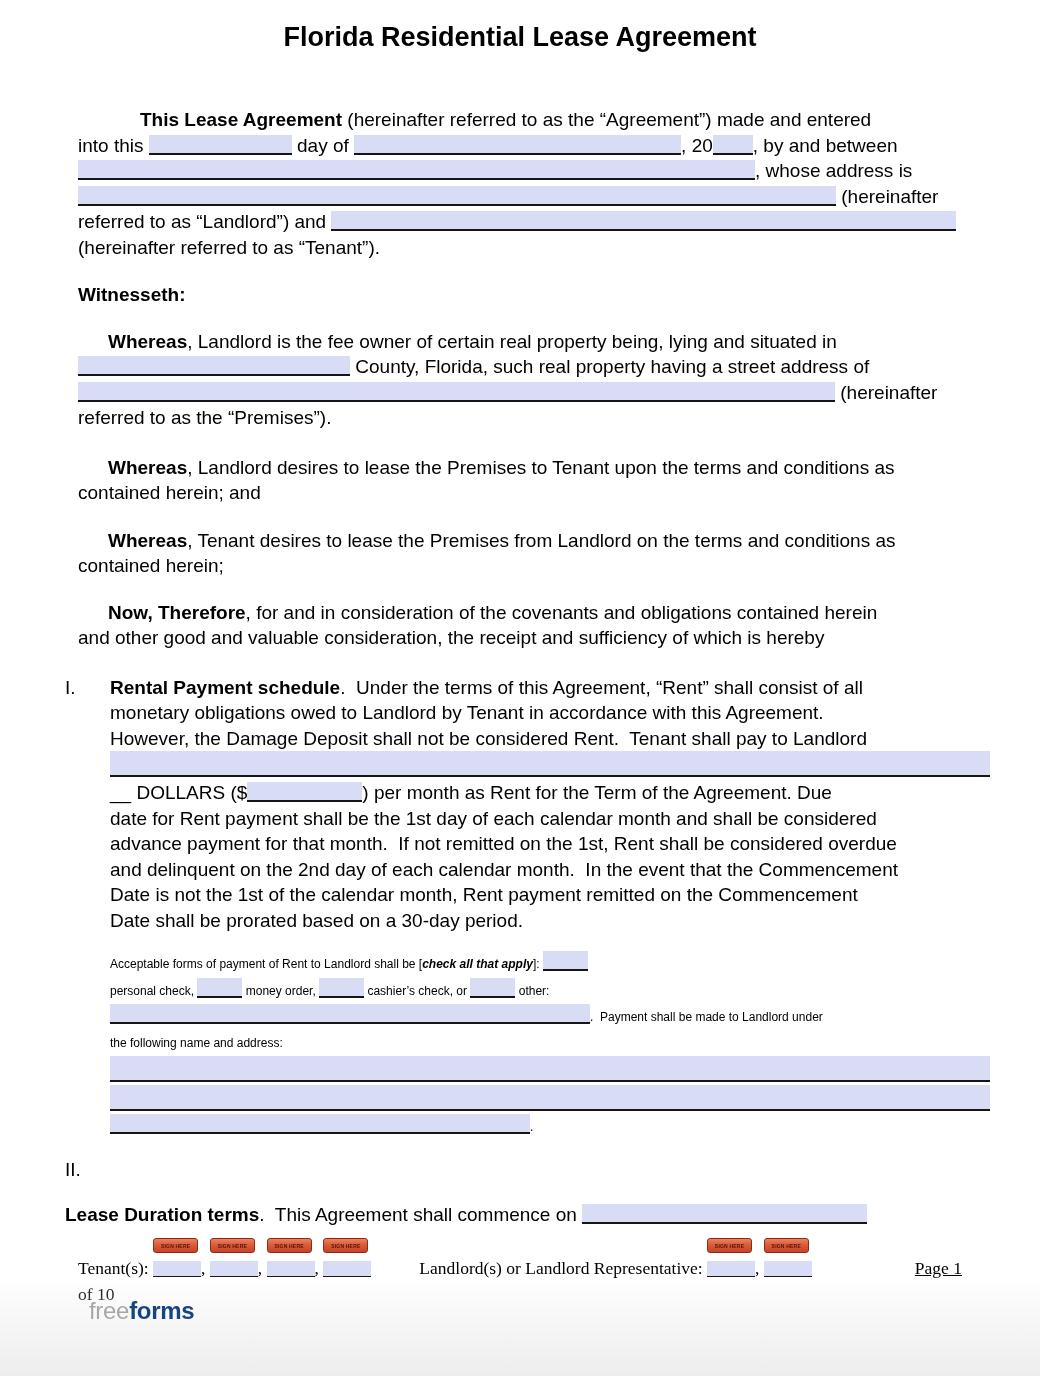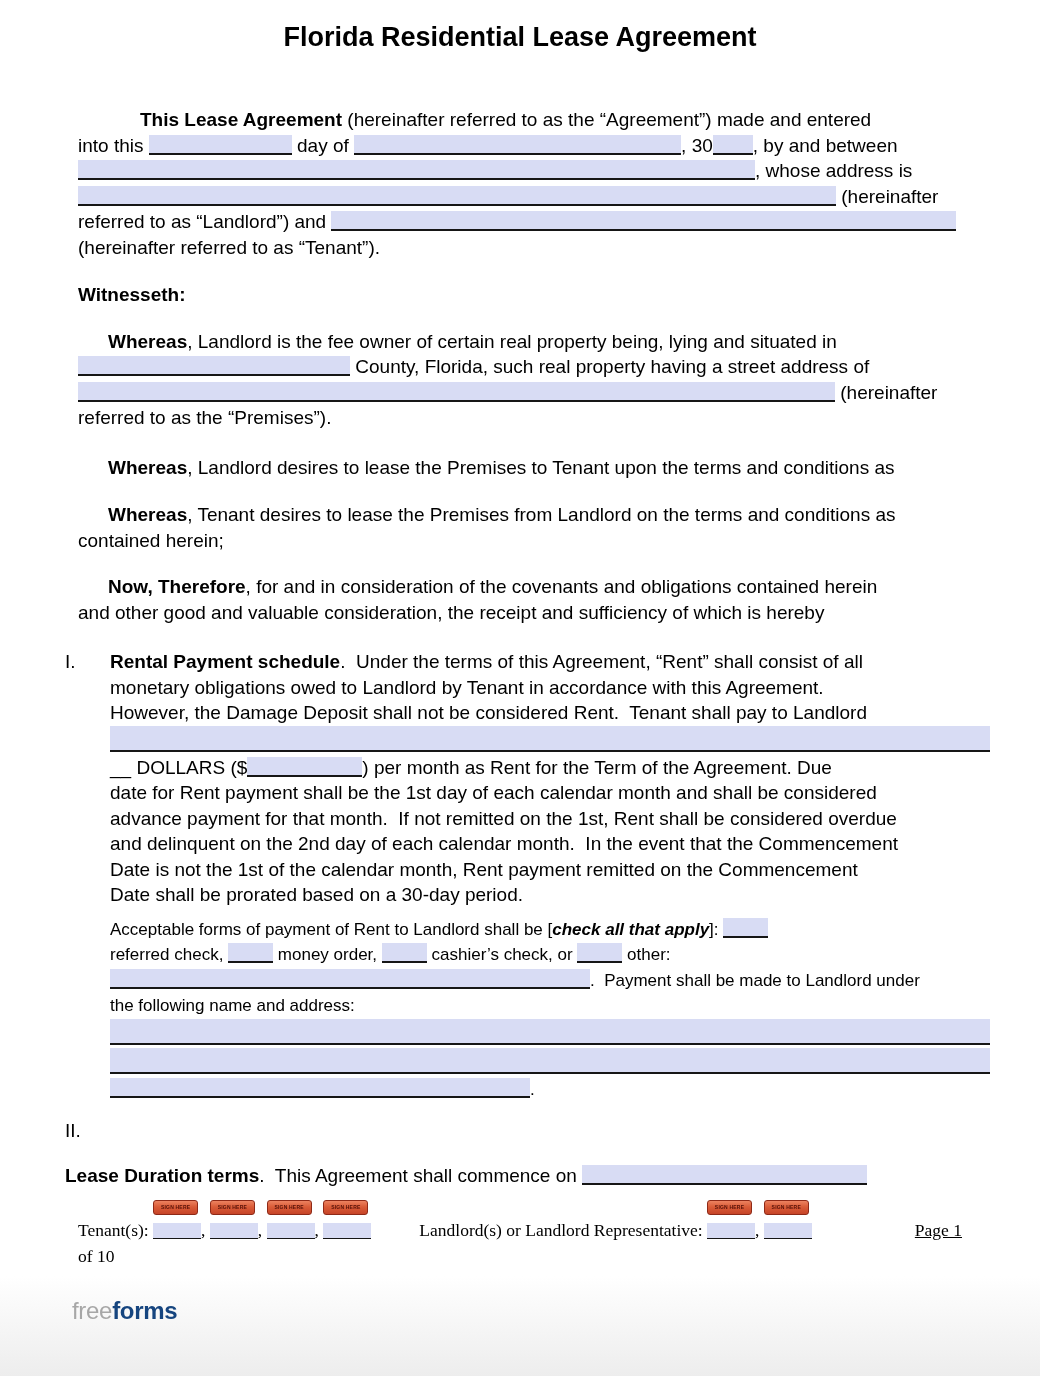--- a/index.html
+++ b/index.html
@@ -44,21 +44,21 @@
   
   .p-intro{margin-top:54px;}
   .p-witness{margin-top:22px;}
   .p-w1{margin-top:21px;}
   .p-w2{margin-top:24px;}
   .p-w3{margin-top:22px;}
   .p-nt{margin-top:21px;}
   .sec{display:flex;margin-left:65px;width:925px;font-size:19px;line-height:25.5px;}
   .sec1{margin-top:24px;}
   .sec2{margin-top:16px;flex-direction:column;}
-  .p-pay{margin-top:9px;margin-left:110px;width:880px;font-size:17px;line-height:25.5px;}
+  .p-pay{margin-top:18px;margin-left:110px;width:880px;font-size:12px;line-height:25.5px;}
   .sec-num{flex:0 0 45px;}
   .sec-body{flex:1 1 auto;}
   .ind62{padding-left:62px;}
   .ind30{padding-left:30px;}
   
   .footer{
     margin-left:78px;
     width:884px;
     margin-top:30px;
     font-family:"Liberation Serif", serif;
@@ -86,57 +86,58 @@
   .signtab-t{
     font-family:"Liberation Sans", sans-serif;
     font-size:5px;font-weight:bold;color:#551008;
     white-space:nowrap;letter-spacing:0.2px;
   }
   .gap-landlord{display:inline-block;width:48px;}
   .pagenum{margin-left:auto;text-decoration:underline;}
   .f2{margin-top:4px;}
   
   .logo{
-    position:absolute;left:72px;top:1297px;
+    position:absolute;left:89px;top:1297px;
     font-size:24px;font-weight:bold;
     font-family:"Liberation Sans", sans-serif;
     letter-spacing:-0.3px;
   }
   .logo .lg-gray{color:#a7a7a7;font-weight:normal;}
   .logo .lg-blue{color:#16457f;}
 </style>
 </head>
 <body>
 
 <div class="gradient-band"></div>
 
 <div class="title">Florida Residential Lease Agreement</div>
 
 <div class="content">
 
   <div class="p-intro">
     <div class="ln ind62"><span class="b">This Lease Agreement</span><span> (hereinafter referred to as the “Agreement”) made and entered</span></div>
-    <div class="ln"><span>into this </span><span class="blank" style="width:143px"></span><span> day of </span><span class="blank" style="width:327px"></span><span>, 30</span><span class="blank" style="width:40px"></span><span>, by and between</span></div>
+    <div class="ln"><span>into this </span><span class="blank" style="width:143px"></span><span> day of </span><span class="blank" style="width:327px"></span><span>, 20</span><span class="blank" style="width:40px"></span><span>, by and between</span></div>
     <div class="ln"><span class="blank" style="width:677px"></span><span>, whose address is</span></div>
     <div class="ln"><span class="blank" style="width:758px"></span><span> (hereinafter</span></div>
     <div class="ln"><span>referred to as “Landlord”) and </span><span class="blank" style="width:625px"></span></div>
     <div class="ln"><span>(hereinafter referred to as “Tenant”).</span></div>
   </div>
 
   <div class="p-witness ln"><span class="b">Witnesseth:</span></div>
 
   <div class="p-w1">
     <div class="ln ind30"><span class="b">Whereas</span><span>, Landlord is the fee owner of certain real property being, lying and situated in</span></div>
     <div class="ln"><span class="blank" style="width:272px"></span><span> County, Florida, such real property having a street address of</span></div>
     <div class="ln"><span class="blank" style="width:757px"></span><span> (hereinafter</span></div>
     <div class="ln"><span>referred to as the “Premises”).</span></div>
   </div>
 
   <div class="p-w2">
     <div class="ln ind30"><span class="b">Whereas</span><span>, Landlord desires to lease the Premises to Tenant upon the terms and conditions as</span></div>
+    <div class="ln"><span>contained herein; and</span></div>
   </div>
 
   <div class="p-w3">
     <div class="ln ind30"><span class="b">Whereas</span><span>, Tenant desires to lease the Premises from Landlord on the terms and conditions as</span></div>
     <div class="ln"><span>contained herein;</span></div>
   </div>
 
   <div class="p-nt">
     <div class="ln ind30"><span class="b">Now, Therefore</span><span>, for and in consideration of the covenants and obligations contained herein</span></div>
     <div class="ln"><span>and other good and valuable consideration, the receipt and sufficiency of which is hereby</span></div>
@@ -155,21 +156,21 @@
     <div class="ln"><span>date for Rent payment shall be the 1st day of each calendar month and shall be considered</span></div>
     <div class="ln"><span>advance payment for that month.  If not remitted on the 1st, Rent shall be considered overdue</span></div>
     <div class="ln"><span>and delinquent on the 2nd day of each calendar month.  In the event that the Commencement</span></div>
     <div class="ln"><span>Date is not the 1st of the calendar month, Rent payment remitted on the Commencement</span></div>
     <div class="ln"><span>Date shall be prorated based on a 30-day period.</span></div>
   </div>
 </div>
 
 <div class="p-pay">
   <div class="ln"><span>Acceptable forms of payment of Rent to Landlord shall be [</span><span class="bi">check all that apply</span><span>]: </span><span class="blank" style="width:45px"></span></div>
-  <div class="ln"><span>referred check, </span><span class="blank" style="width:45px"></span><span> money order, </span><span class="blank" style="width:45px"></span><span> cashier’s check, or </span><span class="blank" style="width:45px"></span><span> other:</span></div>
+  <div class="ln"><span>personal check, </span><span class="blank" style="width:45px"></span><span> money order, </span><span class="blank" style="width:45px"></span><span> cashier’s check, or </span><span class="blank" style="width:45px"></span><span> other:</span></div>
   <div class="ln"><span class="blank" style="width:480px"></span><span>.  Payment shall be made to Landlord under</span></div>
   <div class="ln"><span>the following name and address:</span></div>
   <div class="ln blankrow"><span class="blank tall" style="width:880px"></span></div>
   <div class="ln blankrow"><span class="blank tall" style="width:880px"></span></div>
   <div class="ln"><span class="blank" style="width:420px"></span><span>.</span></div>
 </div>
 
 <div class="sec sec2">
   <div class="sec-num">II.</div>
   <div class="sec-body">

